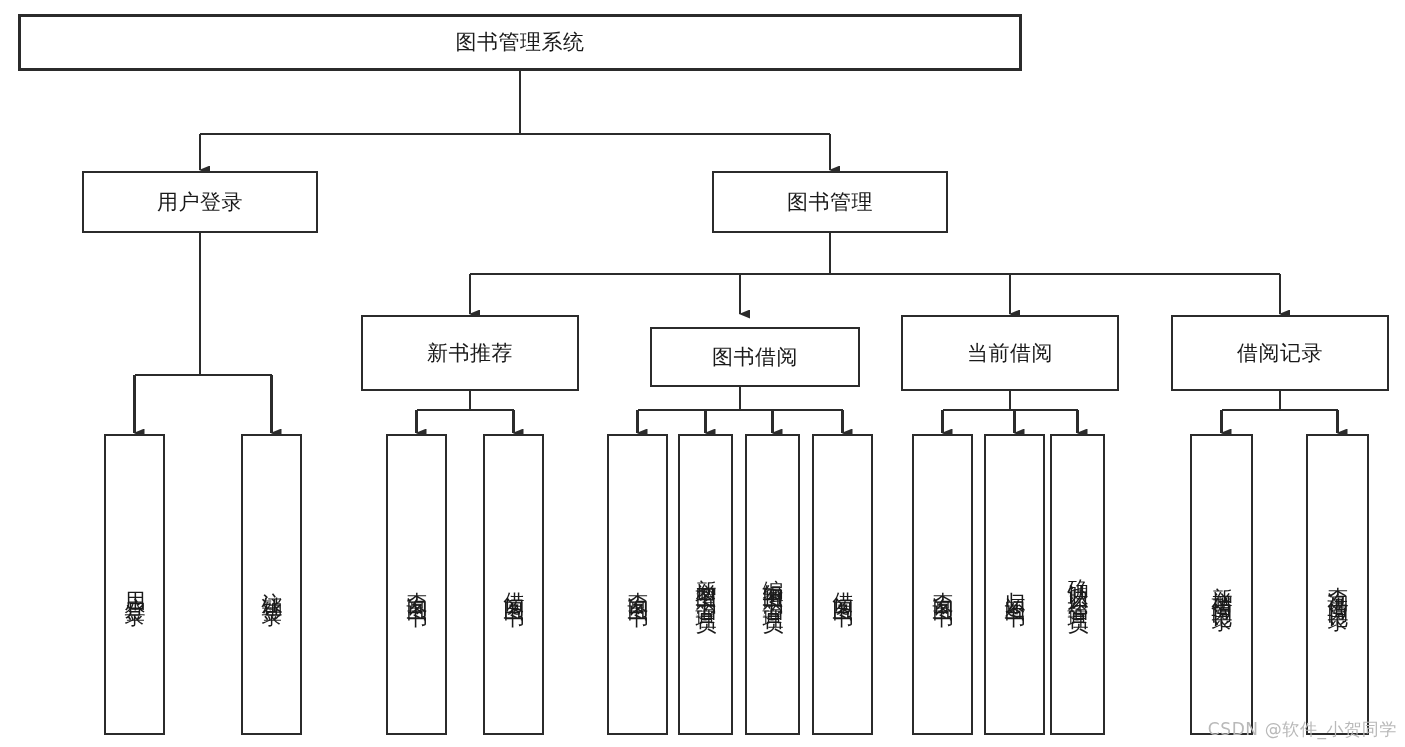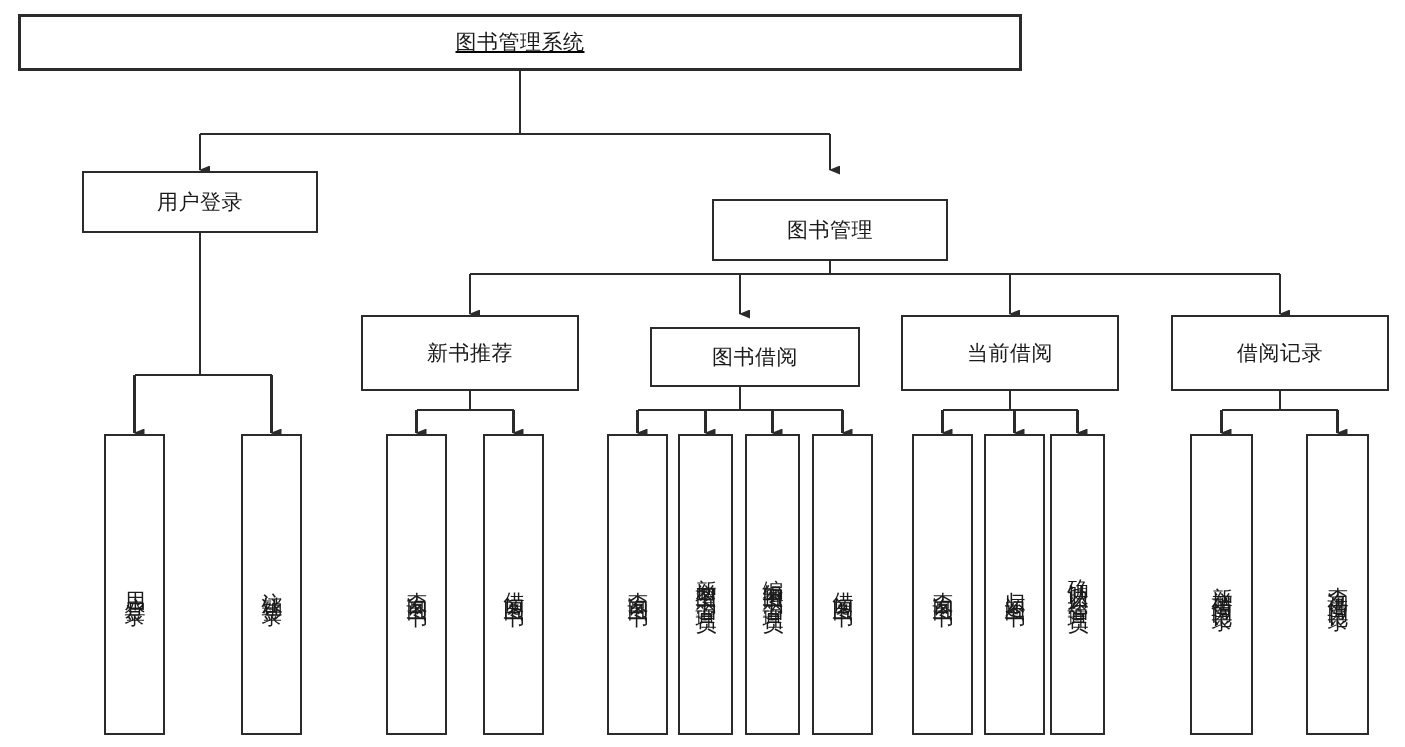--- a/index.html
+++ b/index.html
@@ -110,27 +110,27 @@
         <line x1="942.5" y1="410" x2="942.5" y2="433" stroke="#2b2b2b" stroke-width="2.5" shape-rendering="crispEdges" marker-end="url(#arrowhead)"></line>
         <line x1="1014.5" y1="410" x2="1014.5" y2="433" stroke="#2b2b2b" stroke-width="2.5" shape-rendering="crispEdges" marker-end="url(#arrowhead)"></line>
         <line x1="1077.5" y1="410" x2="1077.5" y2="433" stroke="#2b2b2b" stroke-width="2.5" shape-rendering="crispEdges" marker-end="url(#arrowhead)"></line>
         <line x1="1280" y1="375" x2="1280" y2="410" stroke="#2b2b2b" stroke-width="2.5" shape-rendering="crispEdges"></line>
         <line x1="1221.5" y1="410" x2="1337.5" y2="410" stroke="#2b2b2b" stroke-width="2.5" shape-rendering="crispEdges"></line>
         <line x1="1221.5" y1="410" x2="1221.5" y2="433" stroke="#2b2b2b" stroke-width="2.5" shape-rendering="crispEdges" marker-end="url(#arrowhead)"></line>
         <line x1="1337.5" y1="410" x2="1337.5" y2="433" stroke="#2b2b2b" stroke-width="2.5" shape-rendering="crispEdges" marker-end="url(#arrowhead)"></line>
       </g>
   </svg>
   <div id="node-layer">
-      <div class="node-box root-box" style="left: 18px; top: 14px; width: 1004px; height: 57px; text-decoration: underline;">
+      <div class="node-box root-box" style="left: 18px; top: 14px; width: 1004px; height: 57px;">
         <span class="node-label">图书管理系统</span>
       </div>
       <div class="node-box" style="left: 82px; top: 171px; width: 236px; height: 62px;">
         <span class="node-label">用户登录</span>
       </div>
-      <div class="node-box" style="left: 712px; top: 171px; width: 236px; height: 62px; margin-top: 28px;">
+      <div class="node-box" style="left: 712px; top: 171px; width: 236px; height: 62px;">
         <span class="node-label">图书管理</span>
       </div>
       <div class="node-box" style="left: 361px; top: 315px; width: 218px; height: 76px;">
         <span class="node-label">新书推荐</span>
       </div>
       <div class="node-box" style="left: 650px; top: 315px; width: 210px; height: 60px; margin-top: 12px;">
         <span class="node-label">图书借阅</span>
       </div>
       <div class="node-box" style="left: 901px; top: 315px; width: 218px; height: 76px;">
         <span class="node-label">当前借阅</span>
@@ -171,13 +171,14 @@
       <div class="node-box vertical" style="left: 1050px; top: 434px; width: 55px; height: 301px;">
         <span class="node-label">确认归还（管理员）</span>
       </div>
       <div class="node-box vertical" style="left: 1190px; top: 434px; width: 63px; height: 301px;">
         <span class="node-label">新增借阅记录</span>
       </div>
       <div class="node-box vertical" style="left: 1306px; top: 434px; width: 63px; height: 301px;">
         <span class="node-label">查询借阅记录</span>
       </div>
     </div>
+  <div id="watermark">CSDN @软件_小贺同学</div>
 </div>
 
 </body></html>

